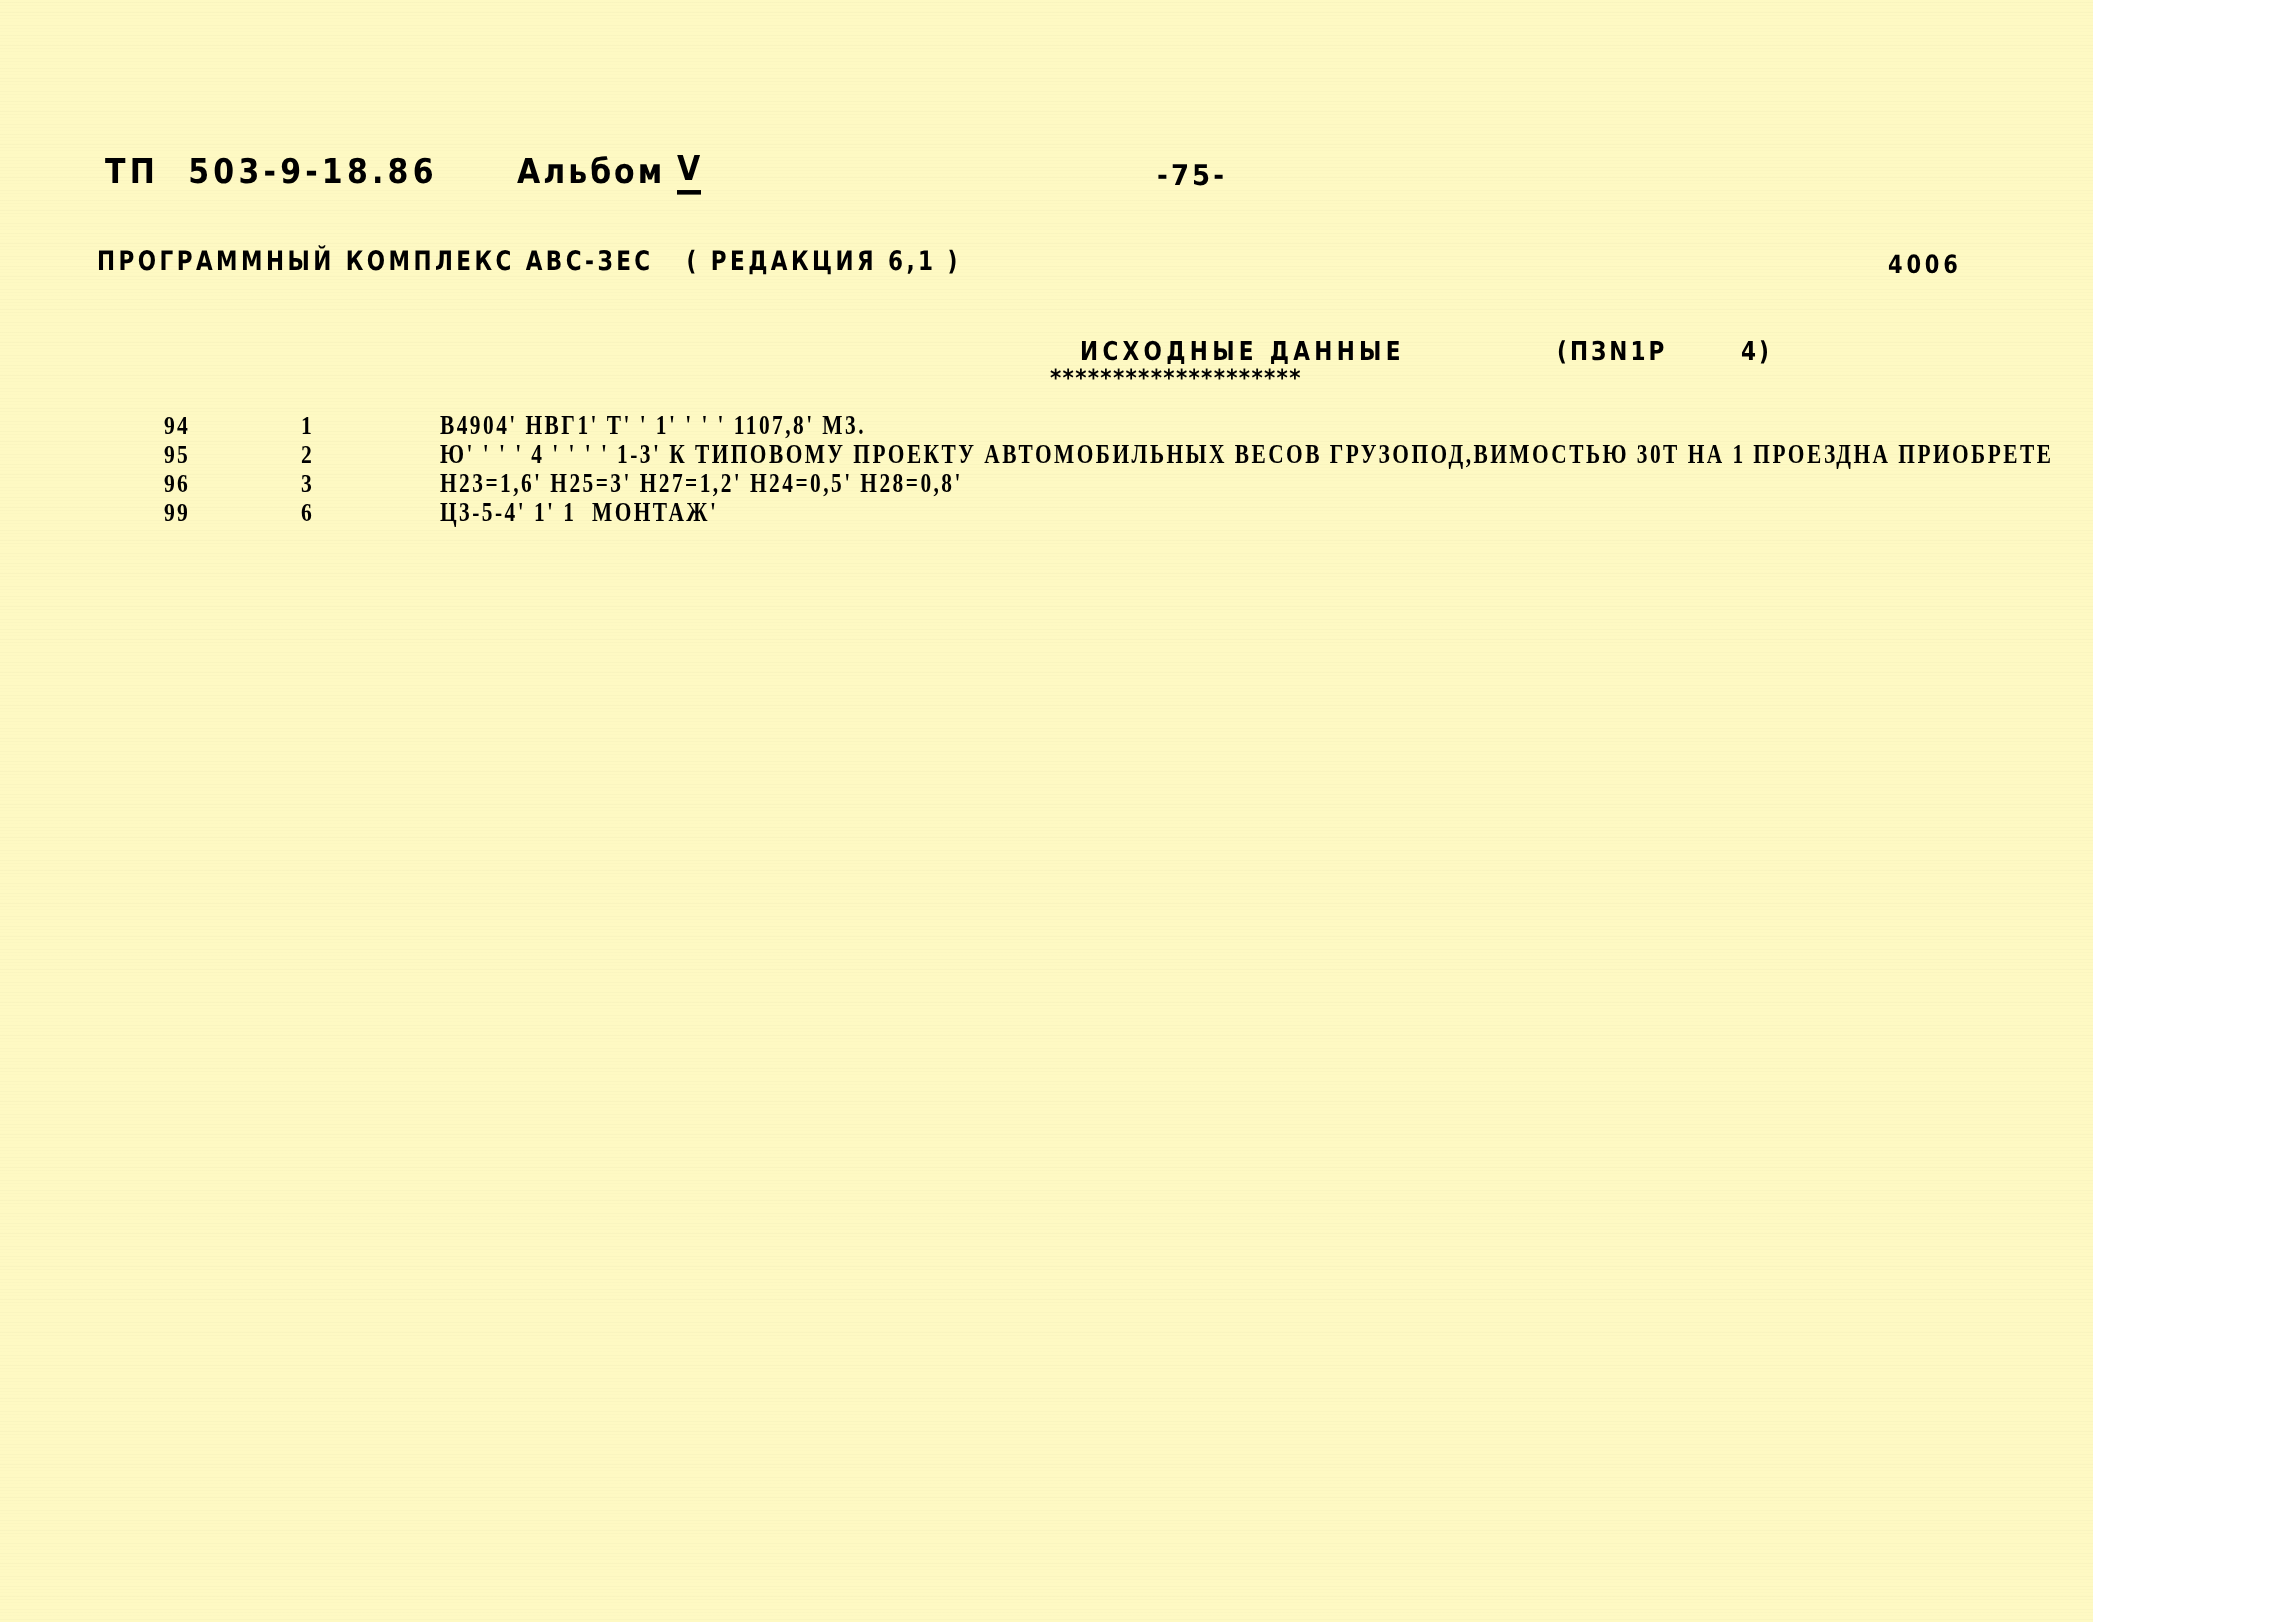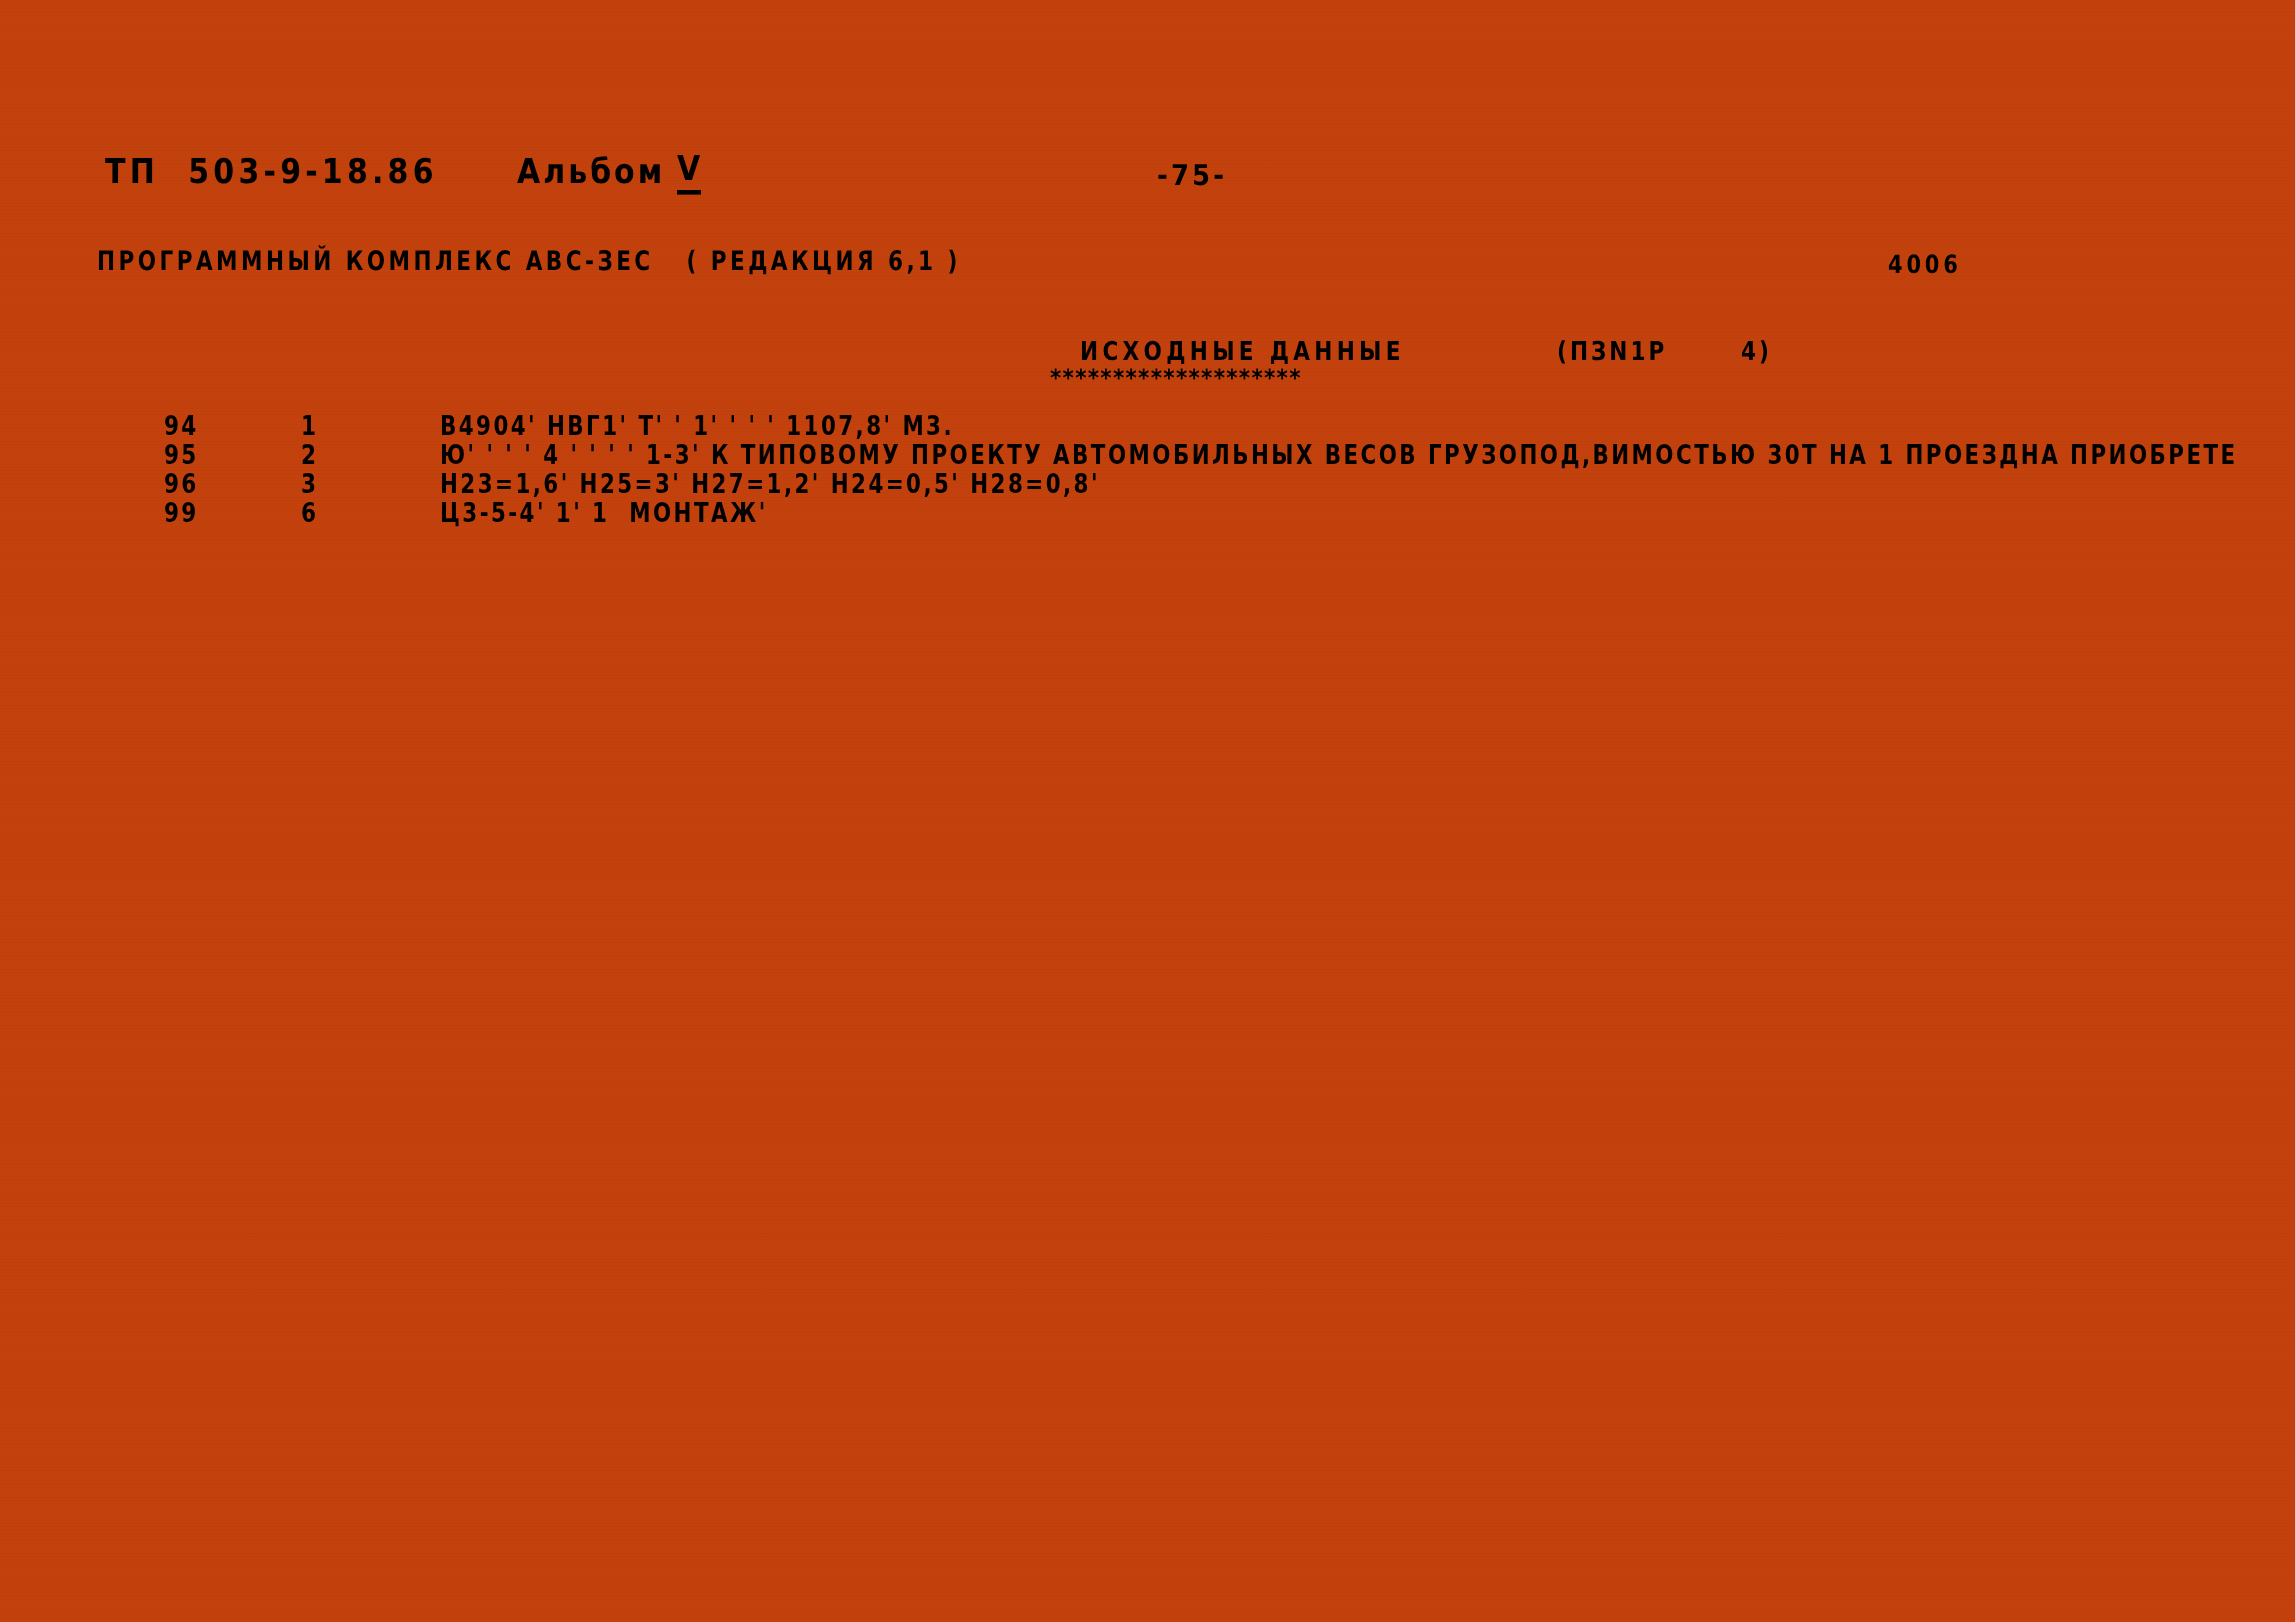--- a/index.html
+++ b/index.html
@@ -15,23 +15,23 @@
     overflow: hidden;
     font-family: "DejaVu Sans", sans-serif;
     color: #000000;
   }
 
   
   #sheet {
     position: absolute;
     left: 0;
     top: 0;
-    width: 2295px;
+    width: 2093px;
     height: 1623px;
-    background: #c2410c;
+    background: #fef9c3;
   }
 
   
   .scan {
     position: absolute;
     white-space: pre;
     font-family: "DejaVu Sans", sans-serif;
     font-weight: 700;
     color: #000000;
     letter-spacing: 0.04em;
@@ -130,20 +130,21 @@
   
   #listing {
     position: absolute;
     left: 0;
     top: 411px;
     width: 2295px;
   }
   .row {
     position: relative;
     height: 29px;
+    font-family: Liberation Serif, serif;
   }
   .col-line {
     position: absolute;
     left: 164px;
     width: 79px;
     text-align: left;
     font-size: 21.6px;
     font-weight: 700;
     letter-spacing: 0.10em;
     transform: scaleY(1.20);

